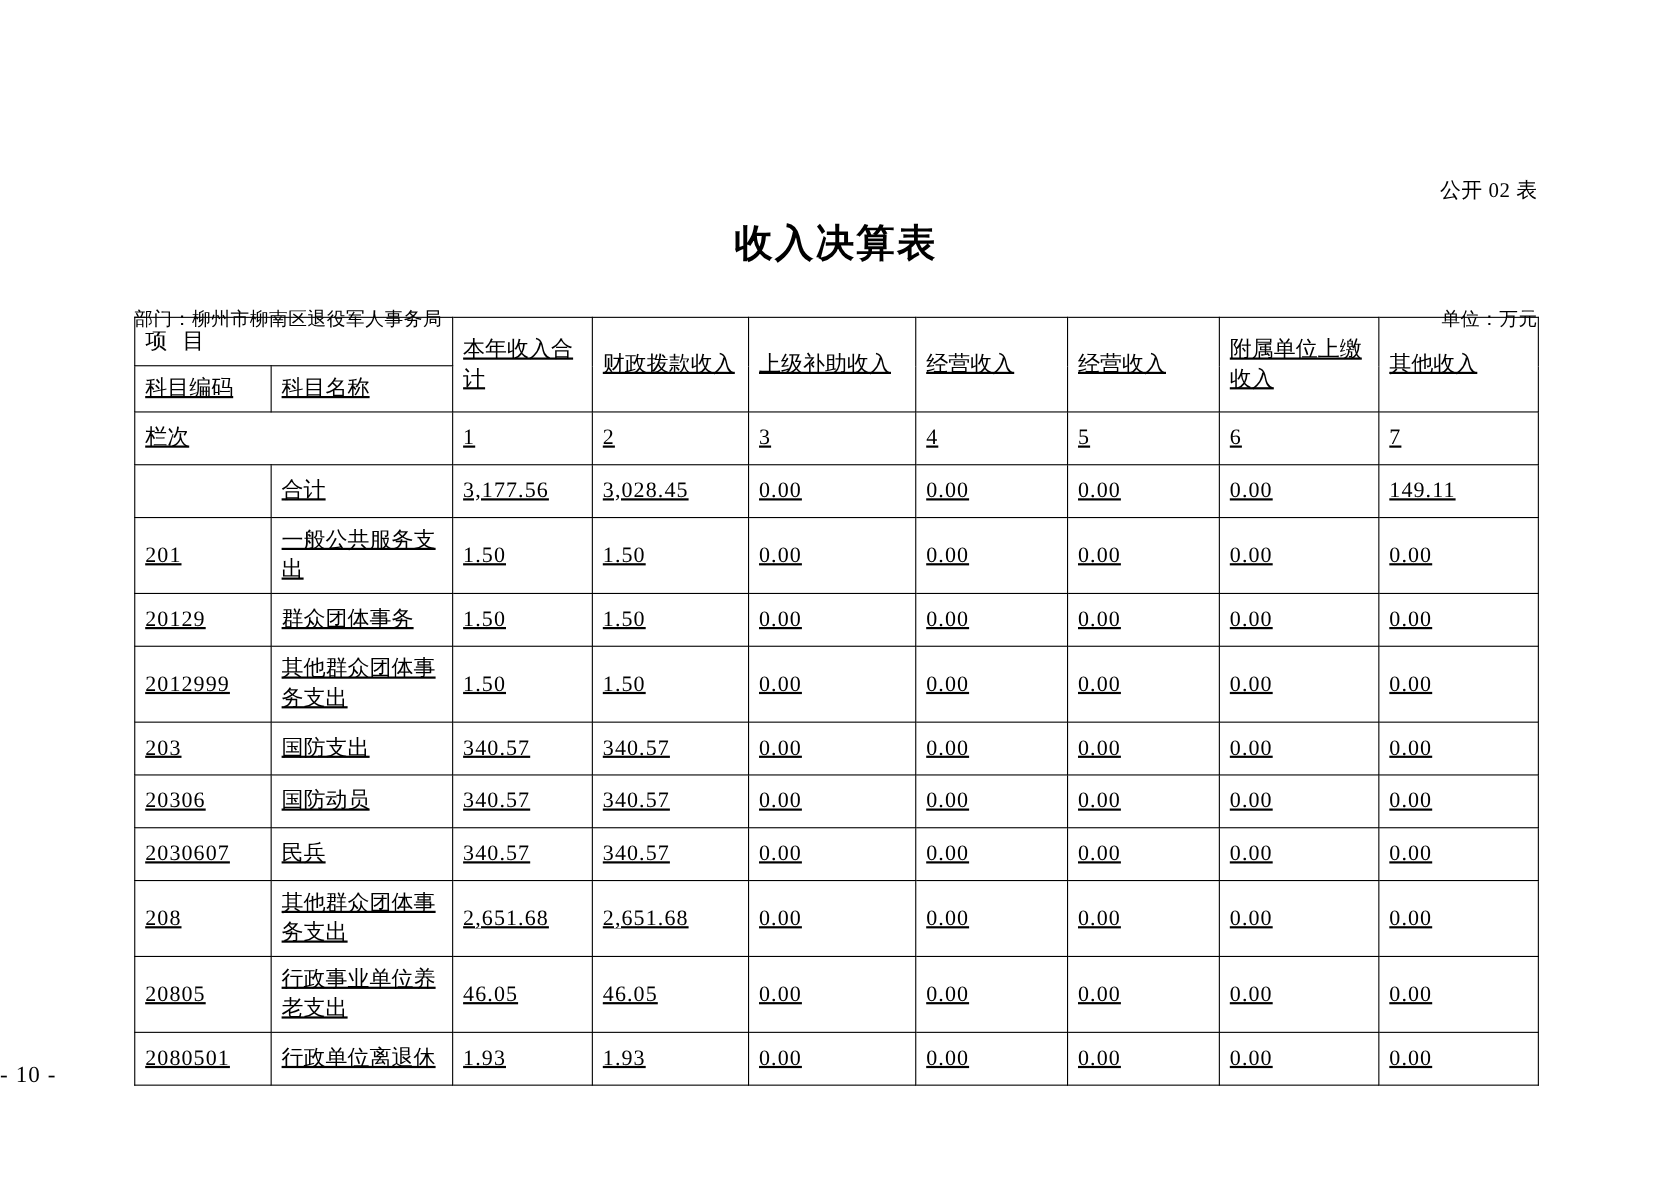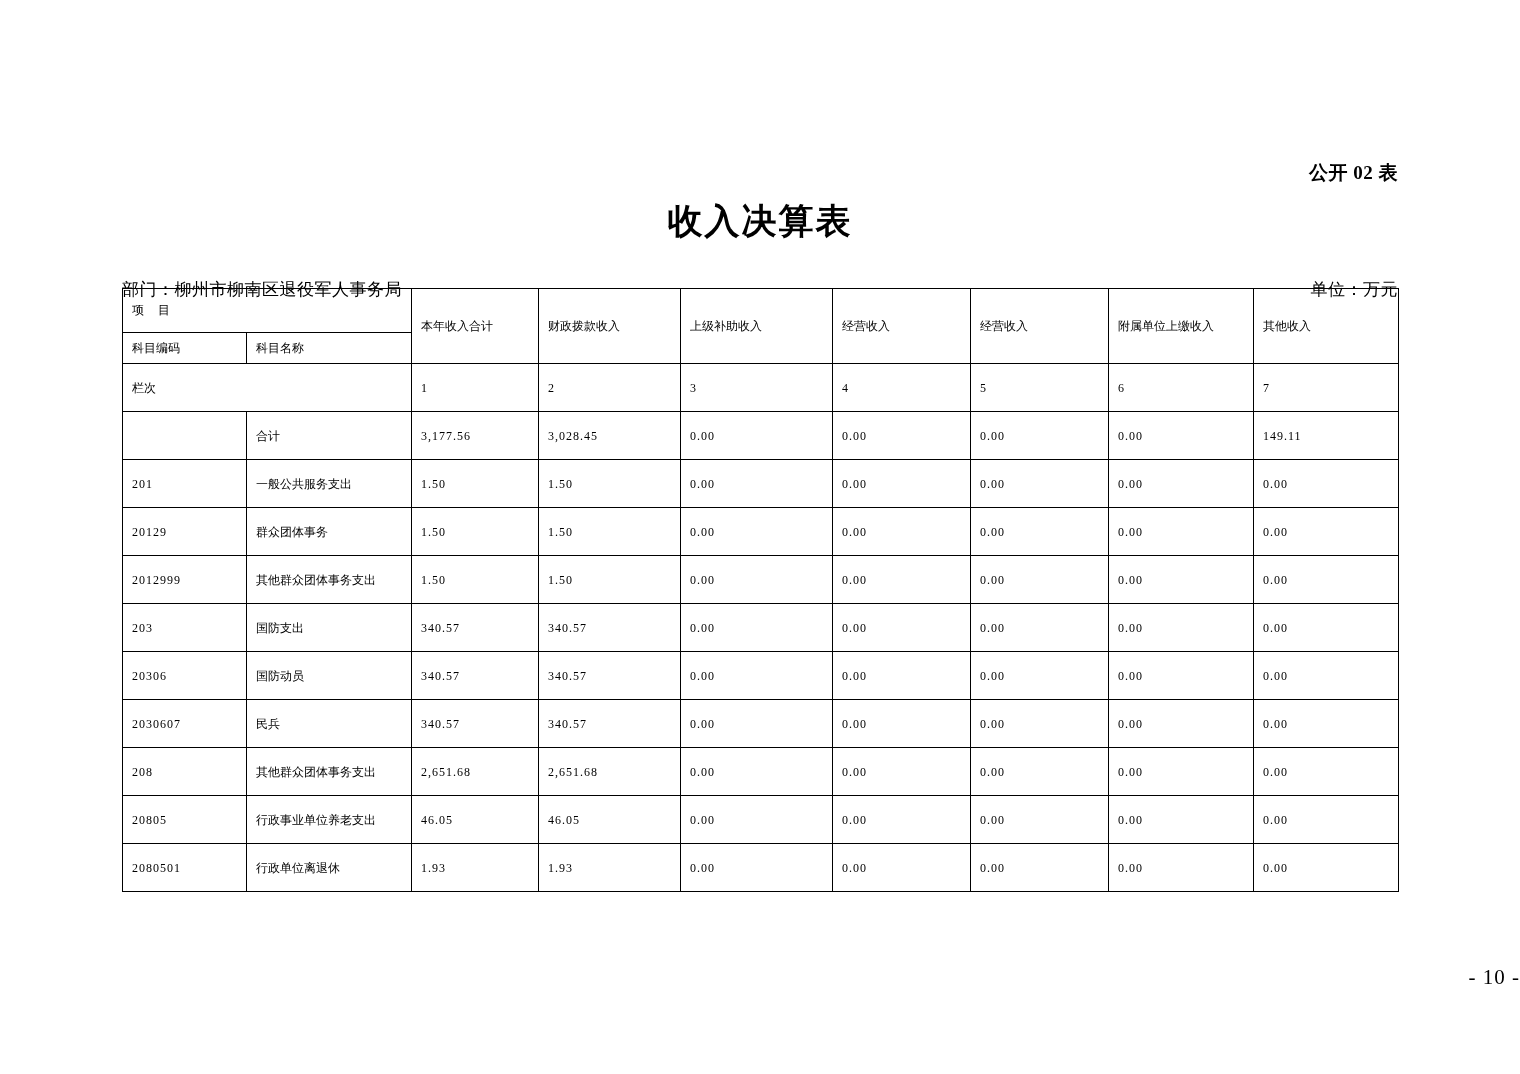--- a/index.html
+++ b/index.html
@@ -20,21 +20,20 @@
     width: 1520px;
     height: 1074px;
     box-sizing: border-box;
   }
   .top-right-label {
     position: absolute;
     top: 160px;
     right: 122px;
     font-size: 19px;
     letter-spacing: 0.5px;
-    font-weight: bold;
   }
   .doc-title {
     position: absolute;
     top: 198px;
     left: 0;
     width: 1520px;
     text-align: center;
     font-size: 35px;
     font-weight: bold;
     letter-spacing: 2px;
@@ -52,21 +51,22 @@
   .meta-left { letter-spacing: 0.5px; margin-top: 23px; }
   .meta-right { letter-spacing: 0.5px; }
 
   table.fin {
     position: absolute;
     top: 288px;
     left: 122px;
     border-collapse: collapse;
     table-layout: fixed;
     width: 1276px;
-    font-size: 12px;
+    font-size: 20px;
+    text-decoration: underline;
   }
   table.fin td, table.fin th {
     border: 1px solid #000000;
     padding: 7px 9px;
     vertical-align: middle;
     font-weight: normal;
     text-align: left;
     line-height: 1.35;
     box-sizing: border-box;
   }
@@ -93,21 +93,21 @@
     letter-spacing: 1px;
   }
   .bold { font-weight: bold; }
   .row-reg td { height: 48px; }
   .hdr-cell { vertical-align: middle; }
   .page-number {
     position: absolute;
     top: 965px;
     left: 0;
     width: 1520px;
-    text-align: right;
+    text-align: left;
     font-size: 21px;
     letter-spacing: 1px;
   }
 </style>
 </head>
 <body>
 
 <div class="page">
 
   <div class="top-right-label">公开 02 表</div>

